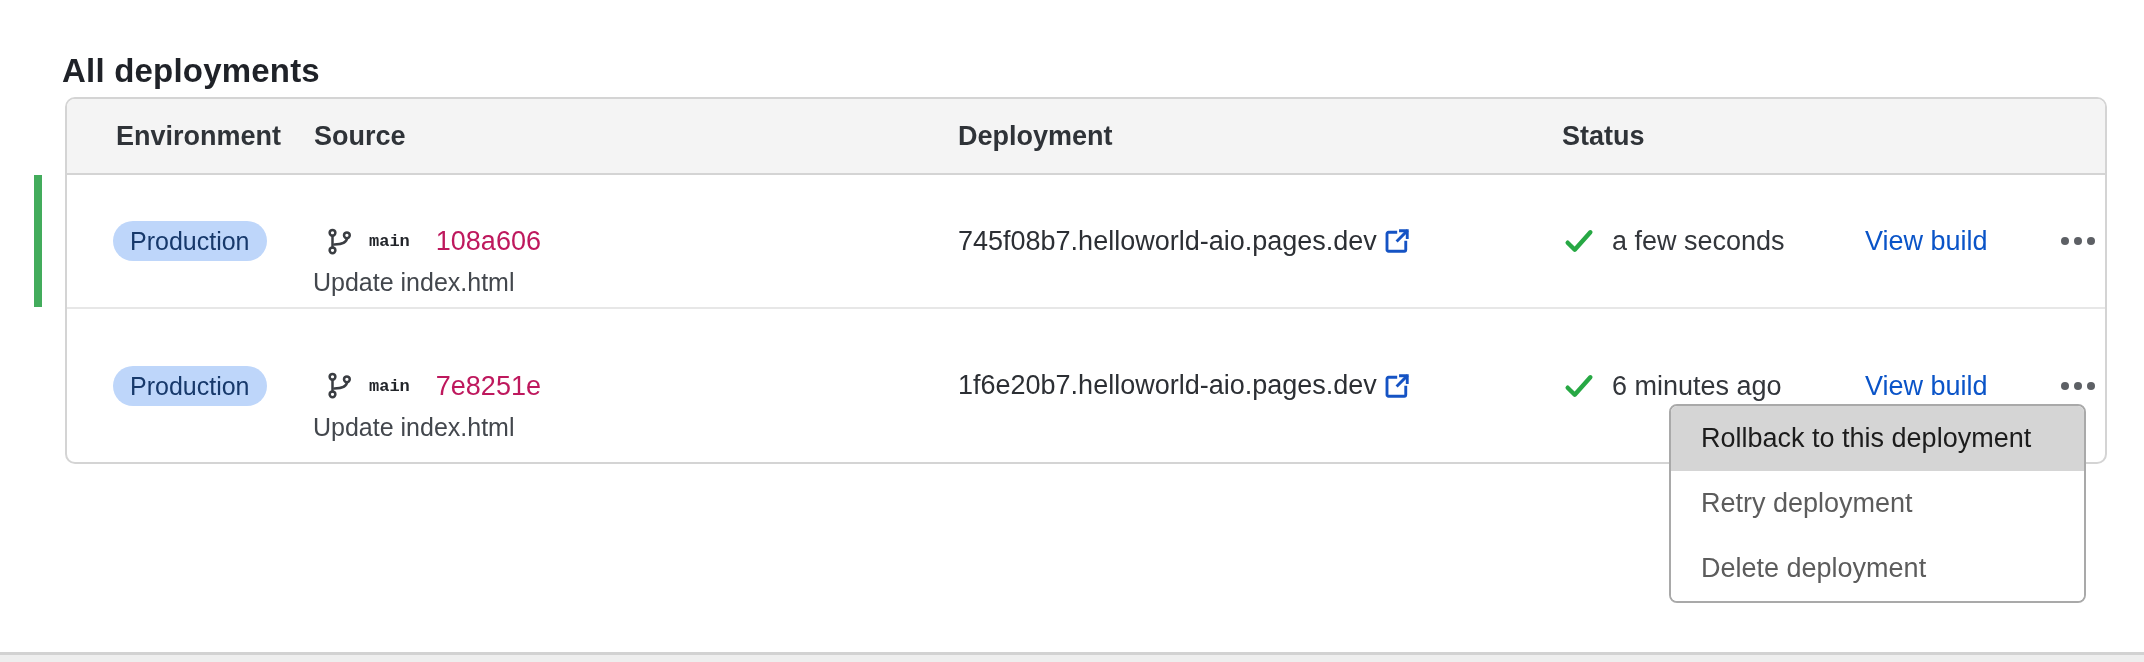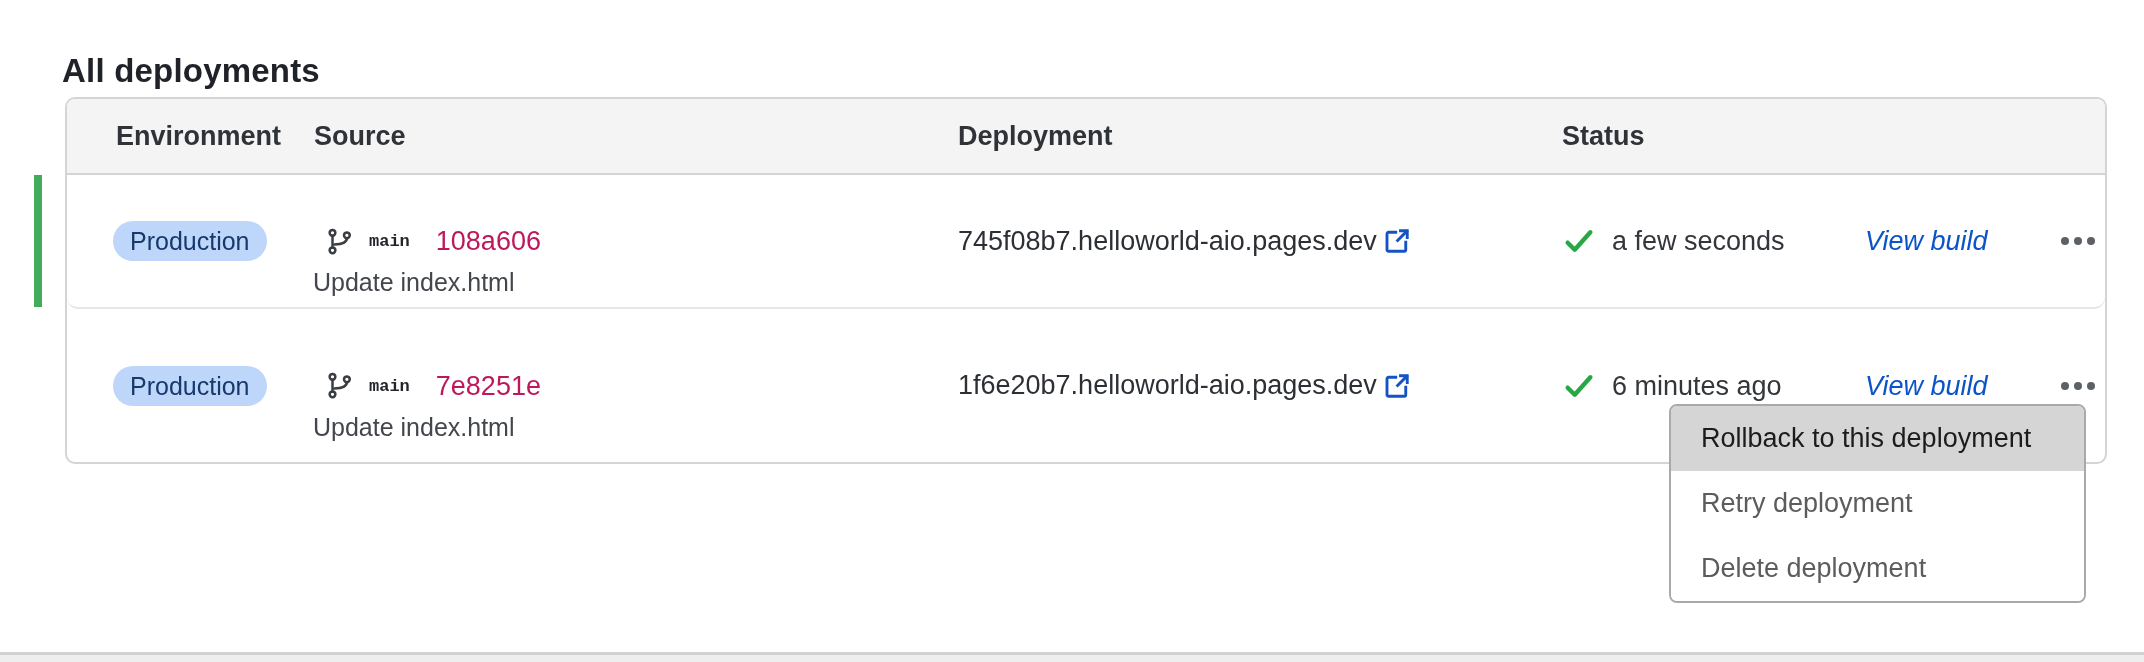--- a/index.html
+++ b/index.html
@@ -22,21 +22,21 @@
   .grid-cols {
     display:grid; grid-template-columns:198px 644px 604px 1fr;
     padding-left:49px;
   }
   .thead {
     height:74px; align-items:center;
     background:#f4f4f4; border-bottom:2px solid #d4d4d4;
     border-radius:8px 8px 0 0;
     font-size:27px; font-weight:600; color:#2f3338;
   }
-  .row { position:relative;border-radius:11px; }
+  .row { position:relative; }
   .row-1 { height:132px; border-bottom:2px solid #e7e7e7; }
   .row-2 { height:153px; }
   .active-bar {
     position:absolute; left:-33px; top:0; bottom:0; width:8px;
     margin-left:33px; background:#43ac5c;
   }
   .row .active-bar { left:0; margin-left:-33px; }
 
   .cell { position:relative; }
   .cell-env { display:flex; align-items:center; }
@@ -60,21 +60,21 @@
 
   .cell-dep {
     display:flex; align-items:center; gap:5px;
     font-size:27px; color:#2c2f34; white-space:nowrap;
   }
   .ext-link { display:inline-flex; cursor:pointer; }
 
   .cell-status > * { position:absolute; top:50%; transform:translateY(-50%); }
   .status-check { left:0; display:inline-flex; }
   .status-time { left:50px; font-size:27px; color:#33363b; white-space:nowrap; }
-  .view-build { left:303px; font-size:27px; color:#0a54c8; text-decoration:none; cursor:pointer;font-style:italic; }
+  .view-build { left:303px; font-size:27px; color:#0a54c8; text-decoration:none; cursor:pointer; }
   .menu-btn {
     left:497px; display:flex; gap:5px; align-items:center;
     background:none; border:none; padding:8px 2px; cursor:pointer;
   }
   .menu-btn i { width:8px; height:8px; border-radius:50%; background:#5d6065; }
 
   
   .context-menu {
     position:absolute; left:1669px; top:404px; width:413px; z-index:5;
     background:#fff; border:2px solid #a9a9a9; border-radius:8px; overflow:hidden;

